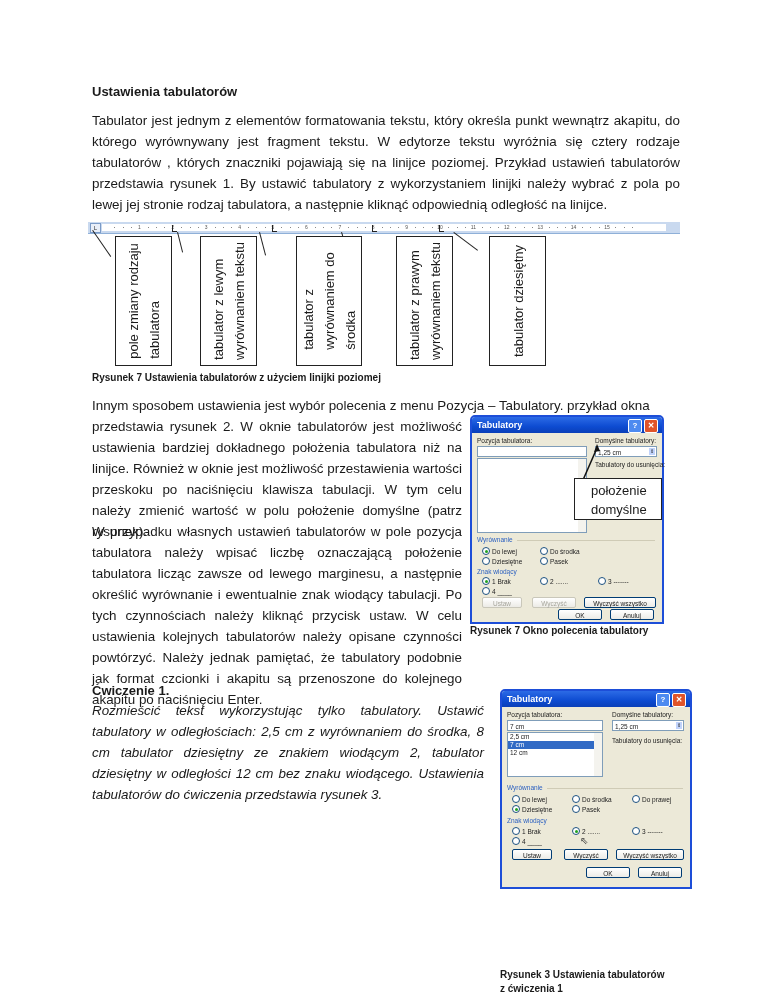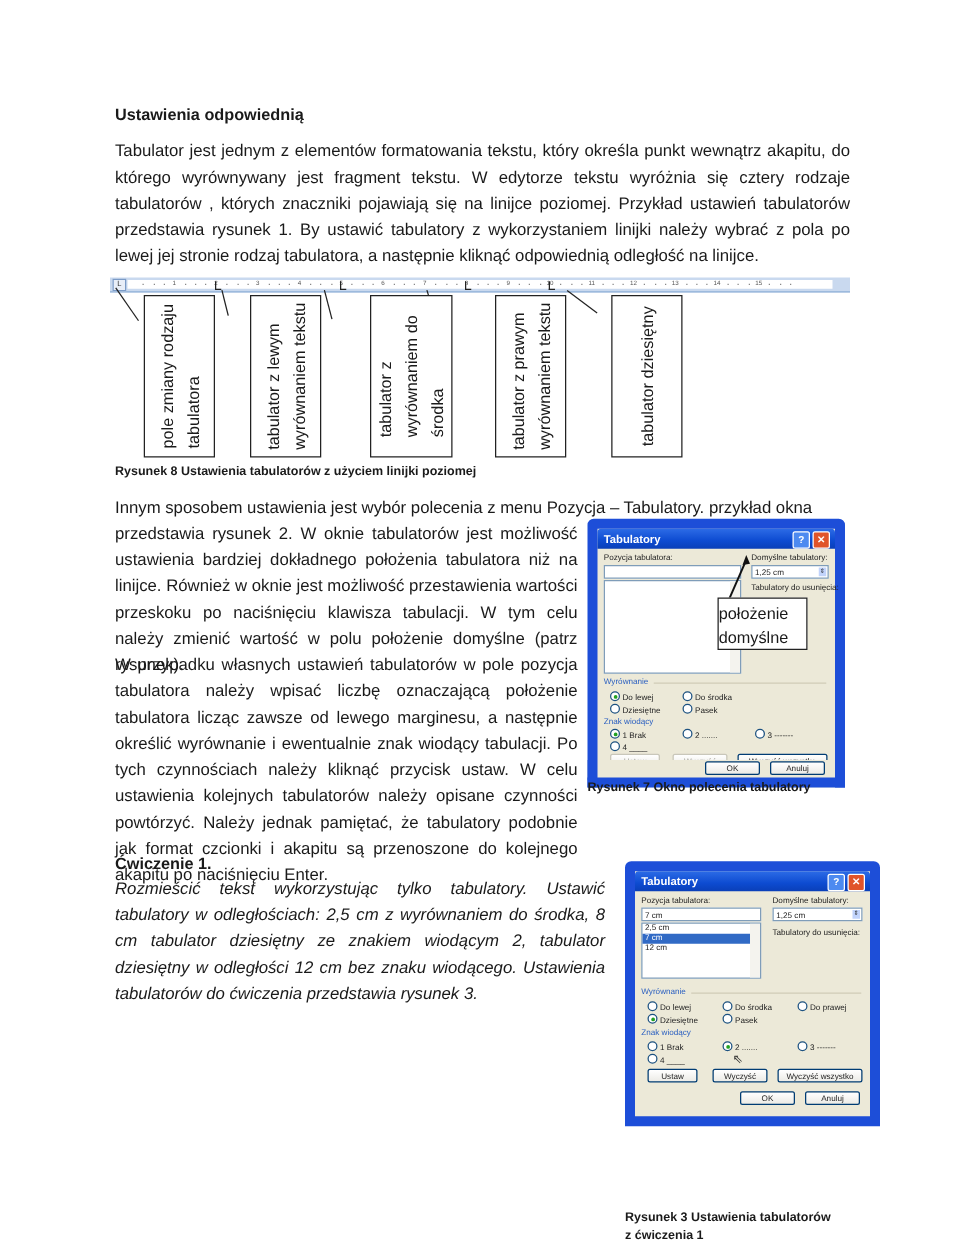--- a/index.html
+++ b/index.html
@@ -19,46 +19,46 @@
   .ruler-btn { position: absolute; left: 2px; top: 1px; width: 9px; height: 8px; background: #e8eef8; border: 1px solid #7b9bc7; font-size: 6px; line-height: 8px; text-align: center; color: #333; }
   .ruler-num { position: absolute; top: 0px; font-size: 5px; line-height: 7px; color: #555; transform: translateX(-50%); }
   .ruler-dot { position: absolute; top: 3px; width: 1px; height: 1px; background: #888; }
   .ruler-tab { position: absolute; top: 1px; width: 4px; height: 6px; border-left: 1.5px solid #222; border-bottom: 1.5px solid #222; }
   .leader { position: absolute; height: 1.3px; background: #222; transform-origin: 0 0; }
 
   .lbox { position: absolute; top: 236px; height: 128px; border: 1px solid #222; background: #fff; }
   .lbox .txt { position: absolute; left: 50%; top: 50%; transform: translate(-50%,-50%) rotate(-90deg); white-space: nowrap; font-size: 13px; line-height: 21px; text-align: left; }
 
   
-  .dlg { position: absolute; background: #ece9d8; border: 8px solid #1d4ed8; border-radius: 5px 5px 0 0; font-size: 7px; color: #222; }
+  .dlg { position: absolute; background: #ece9d8; border: 2px solid #1d4ed8; border-radius: 5px 5px 0 0; font-size: 7px; color: #222; }
   .dlg .title { height: 16px; background: linear-gradient(#2c6be6, #0d4bd1 60%, #0a3fb8); color: #fff; font-weight: bold; font-size: 9px; line-height: 16px; padding-left: 5px; border-radius: 3px 3px 0 0; position: relative; }
   .dlg .help { position: absolute; right: 20px; top: 2px; width: 12px; height: 12px; background: #4d8af0; border: 1px solid #fff; border-radius: 2px; font-size: 8px; line-height: 12px; text-align: center; color: #fff; }
   .dlg .close { position: absolute; right: 4px; top: 2px; width: 12px; height: 12px; background: #e0542a; border: 1px solid #fff; border-radius: 2px; font-size: 8px; line-height: 12px; text-align: center; color: #fff; }
   .dlg .lbl { position: absolute; font-size: 6.5px; color: #222; white-space: nowrap; }
   .dlg .sect { position: absolute; font-size: 6.5px; color: #2a5fc0; white-space: nowrap; }
   .dlg .hr { position: absolute; height: 1px; background: #cfcbb6; }
   .dlg .input { position: absolute; background: #fff; border: 1px solid #7f9db9; height: 11px; font-size: 6.5px; line-height: 11px; padding-left: 2px; box-sizing: border-box; }
   .dlg .list { position: absolute; background: #fff; border: 1px solid #7f9db9; box-sizing: border-box; }
   .dlg .list .it { font-size: 6.5px; line-height: 8px; padding-left: 2px; }
   .dlg .list .sel { background: #316ac5; color: #fff; }
   .dlg .scroll { position: absolute; right: 0; top: 0; bottom: 0; width: 8px; background: #f4f3ee; }
   .dlg .spin { position: absolute; right: 1px; top: 1px; width: 6px; height: 7px; background: #c1d3fb; font-size: 5px; line-height: 7px; text-align: center; }
   .dlg .radio { position: absolute; font-size: 6.5px; white-space: nowrap; line-height: 8px; }
   .dlg .radio .c { display: inline-block; width: 6px; height: 6px; border: 1px solid #1c5180; border-radius: 50%; background: #fff; vertical-align: -1px; margin-right: 2px; position: relative; }
   .dlg .radio .c.on::after { content: ""; position: absolute; left: 1.5px; top: 1.5px; width: 3px; height: 3px; border-radius: 50%; background: #21a121; }
   .dlg .btn { position: absolute; height: 11px; border: 1px solid #003c74; border-radius: 2px; background: linear-gradient(#fff, #ecebe6); font-size: 6.5px; line-height: 11px; text-align: center; box-sizing: border-box; }
   .dlg .btn.dis { color: #a7a69d; border-color: #c9c7ba; }
 
-  .callout { position: absolute; left: 574px; top: 478px; width: 72px; height: 42px; background: #fff; border: 1px solid #222; font-size: 13px; line-height: 19px; padding-left: 0; box-sizing: border-box; padding-top: 2px; }
+  .callout { position: absolute; left: 574px; top: 478px; width: 88px; height: 42px; background: #fff; border: 1px solid #222; font-size: 13px; line-height: 19px; padding-left: 16px; box-sizing: border-box; padding-top: 2px; }
   .cursor { position: absolute; font-size: 10px; color: #333; }
 </style>
 </head>
 <body>
 
-<div class="abs h1">Ustawienia odpowiednią</div>
+<div class="abs h1">Ustawienia tabulatorów</div>
 <div class="abs para p1">Tabulator jest jednym z elementów formatowania tekstu, który określa punkt wewnątrz akapitu, do którego wyrównywany jest fragment tekstu. W edytorze tekstu wyróżnia się cztery rodzaje tabulatorów , których znaczniki pojawiają się na linijce poziomej. Przykład ustawień tabulatorów przedstawia rysunek 1. By ustawić tabulatory z wykorzystaniem linijki należy wybrać z pola po lewej jej stronie rodzaj tabulatora, a następnie kliknąć odpowiednią odległość na linijce.</div>
 
 <div class="abs ruler" id="ruler">
   <div class="ruler-btn">L</div>
   <div class="ruler-inner" id="ruler-inner">
       <span class="ruler-dot" style="left: 12.35px;"></span>
       <span class="ruler-dot" style="left: 20.7px;"></span>
       <span class="ruler-dot" style="left: 29.05px;"></span>
       <span class="ruler-num" style="left: 37.4px;">1</span>
       <span class="ruler-dot" style="left: 45.75px;"></span>
@@ -144,21 +144,21 @@
 <div class="lbox" style="left:296px;width:64px;">
     <div class="txt" id="lb2">tabulator z<br>wyrównaniem do<br>środka</div>
   </div>
 <div class="lbox" style="left:396px;width:55px;">
     <div class="txt" id="lb3">tabulator z prawym<br>wyrównaniem tekstu</div>
   </div>
 <div class="lbox" style="left:489px;width:55px;">
     <div class="txt" id="lb4">tabulator  dziesiętny</div>
   </div>
 
-<div class="abs caption" style="left:92px;top:372px;">Rysunek 8 Ustawienia tabulatorów z użyciem linijki poziomej</div>
+<div class="abs caption" style="left:92px;top:372px;">Rysunek 7 Ustawienia tabulatorów z użyciem linijki poziomej</div>
 
 <div class="abs para" style="left:92px;top:395px;width:588px;">Innym sposobem ustawienia jest wybór polecenia z menu Pozycja – Tabulatory. przykład okna</div>
 <div class="abs para" style="left:92px;top:416px;width:370px;">przedstawia rysunek 2. W oknie tabulatorów jest możliwość ustawienia bardziej dokładnego położenia tabulatora niż na linijce. Również w oknie jest możliwość przestawienia wartości przeskoku po naciśnięciu klawisza tabulacji. W tym celu należy zmienić wartość w polu położenie domyślne (patrz rysunek).</div>
 <div class="abs para" style="left:92px;top:521px;width:370px;">W przypadku własnych ustawień tabulatorów w pole pozycja tabulatora należy wpisać liczbę oznaczającą położenie tabulatora licząc zawsze od lewego marginesu, a następnie określić wyrównanie i ewentualnie znak wiodący tabulacji. Po tych czynnościach należy kliknąć przycisk ustaw. W celu ustawienia kolejnych tabulatorów należy opisane czynności powtórzyć. Należy jednak pamiętać, że tabulatory podobnie jak format czcionki i akapitu są przenoszone do kolejnego akapitu po naciśnięciu Enter.</div>
 
 <div class="dlg" style="left:470px;top:415px;width:190px;height:193px;">
   <div class="title">
     <span>Tabulatory</span>
     <span class="help">?</span>
     <span class="close">✕</span>

